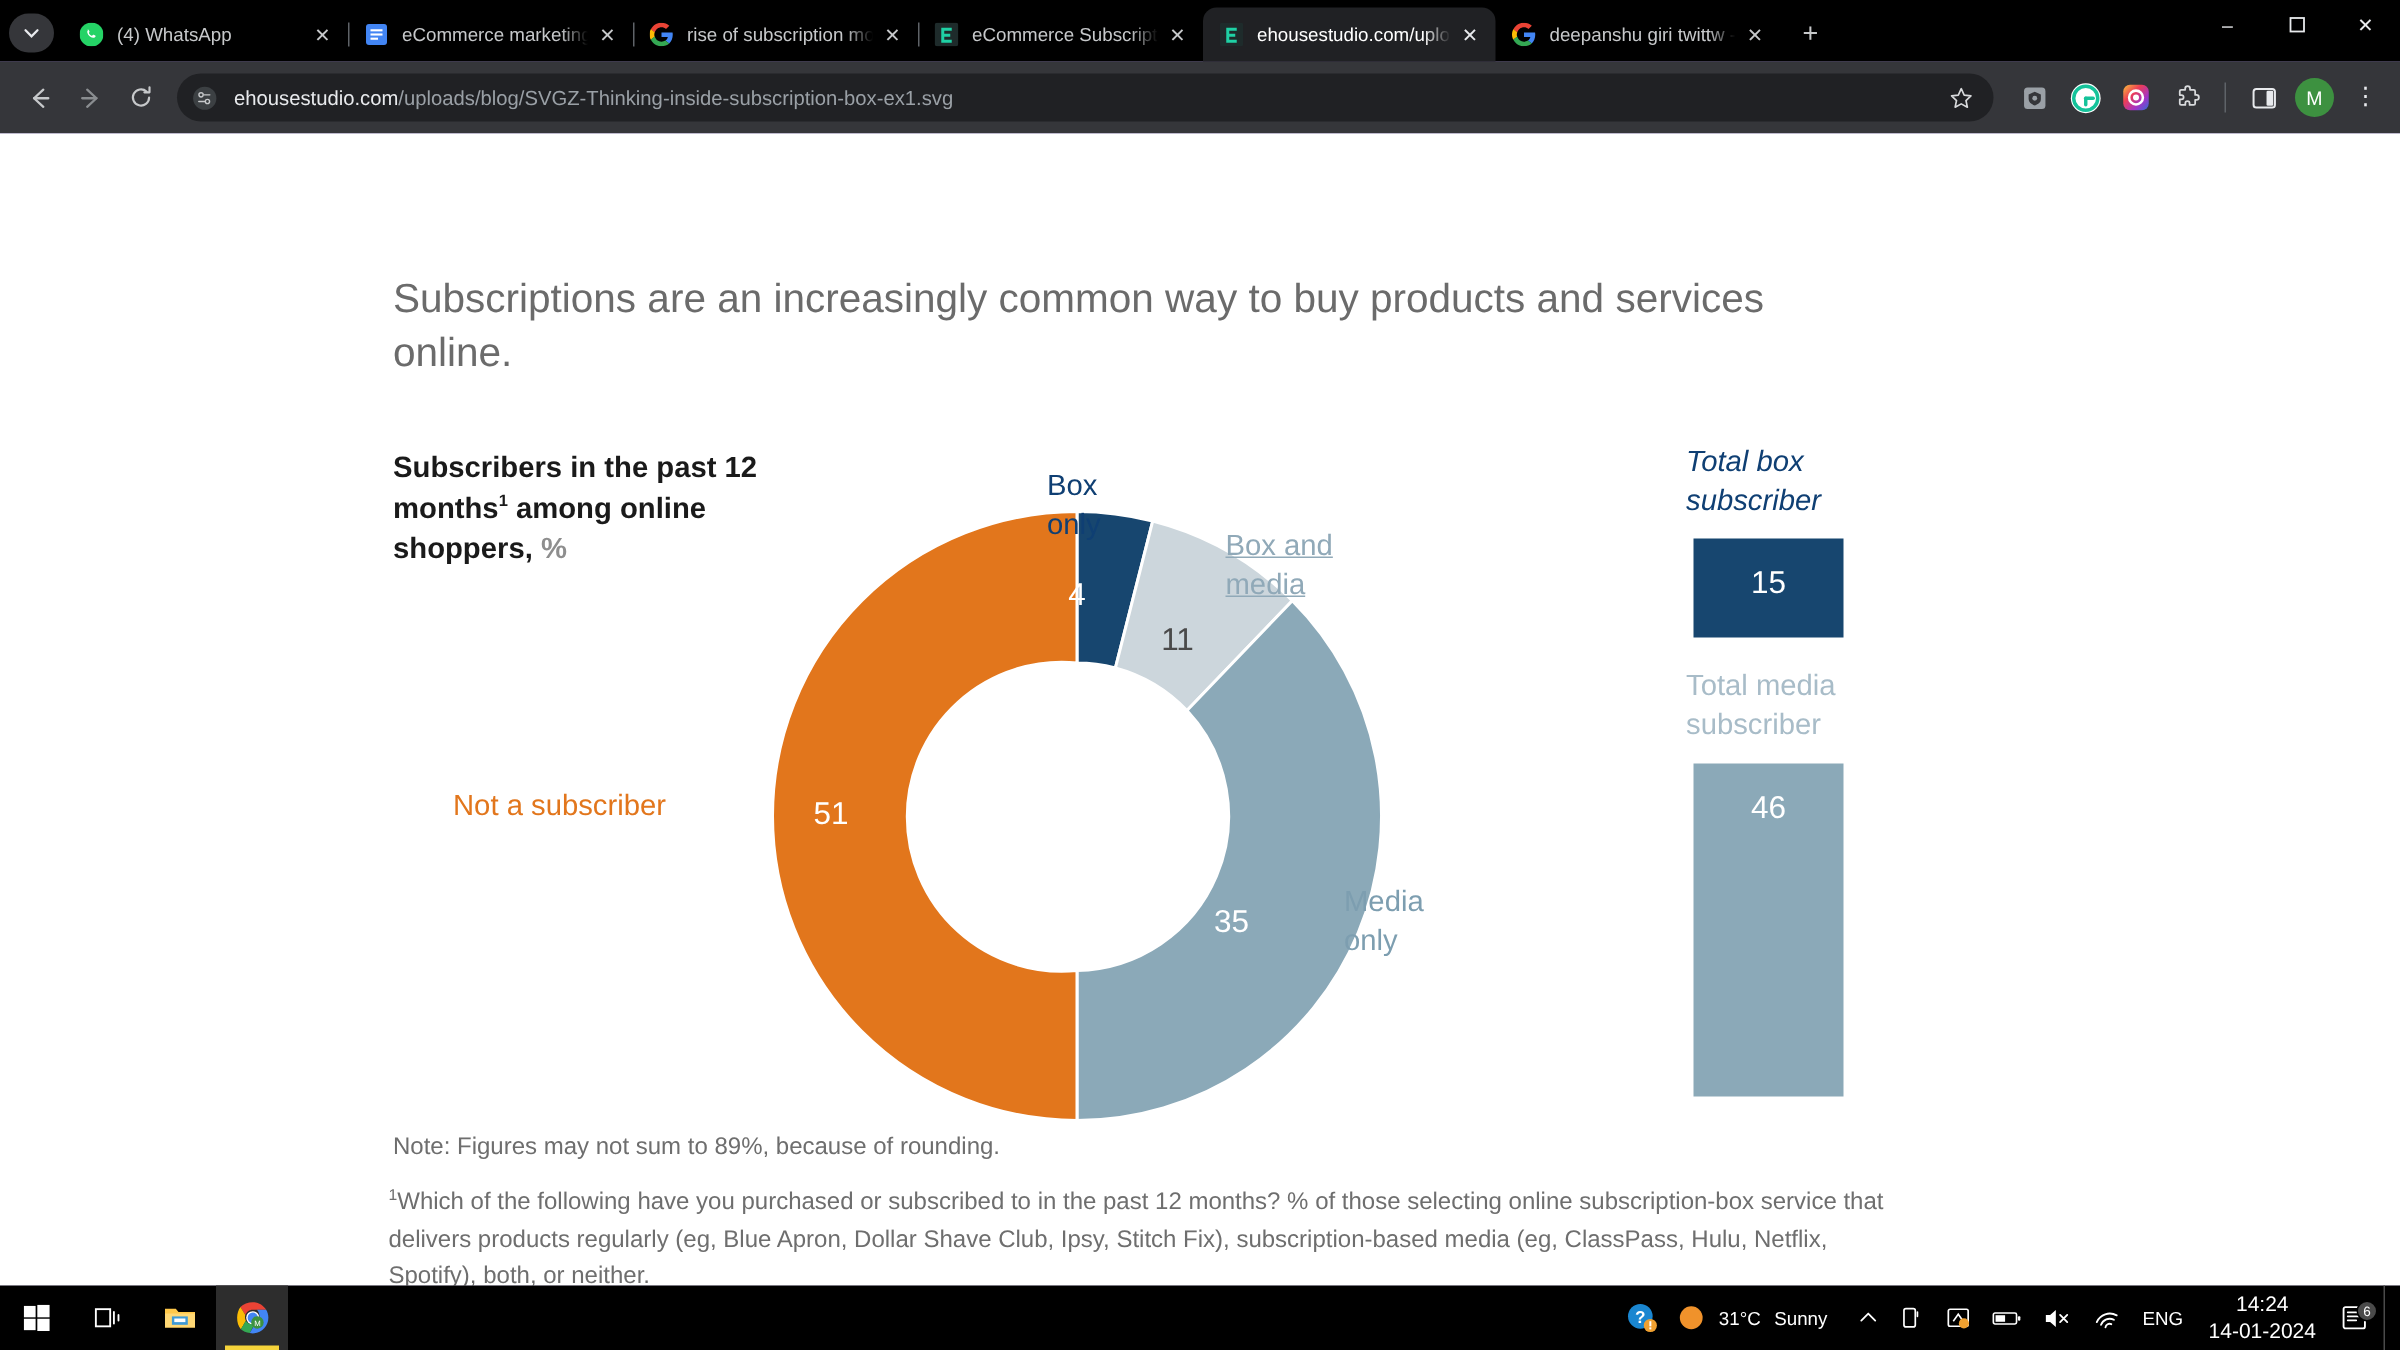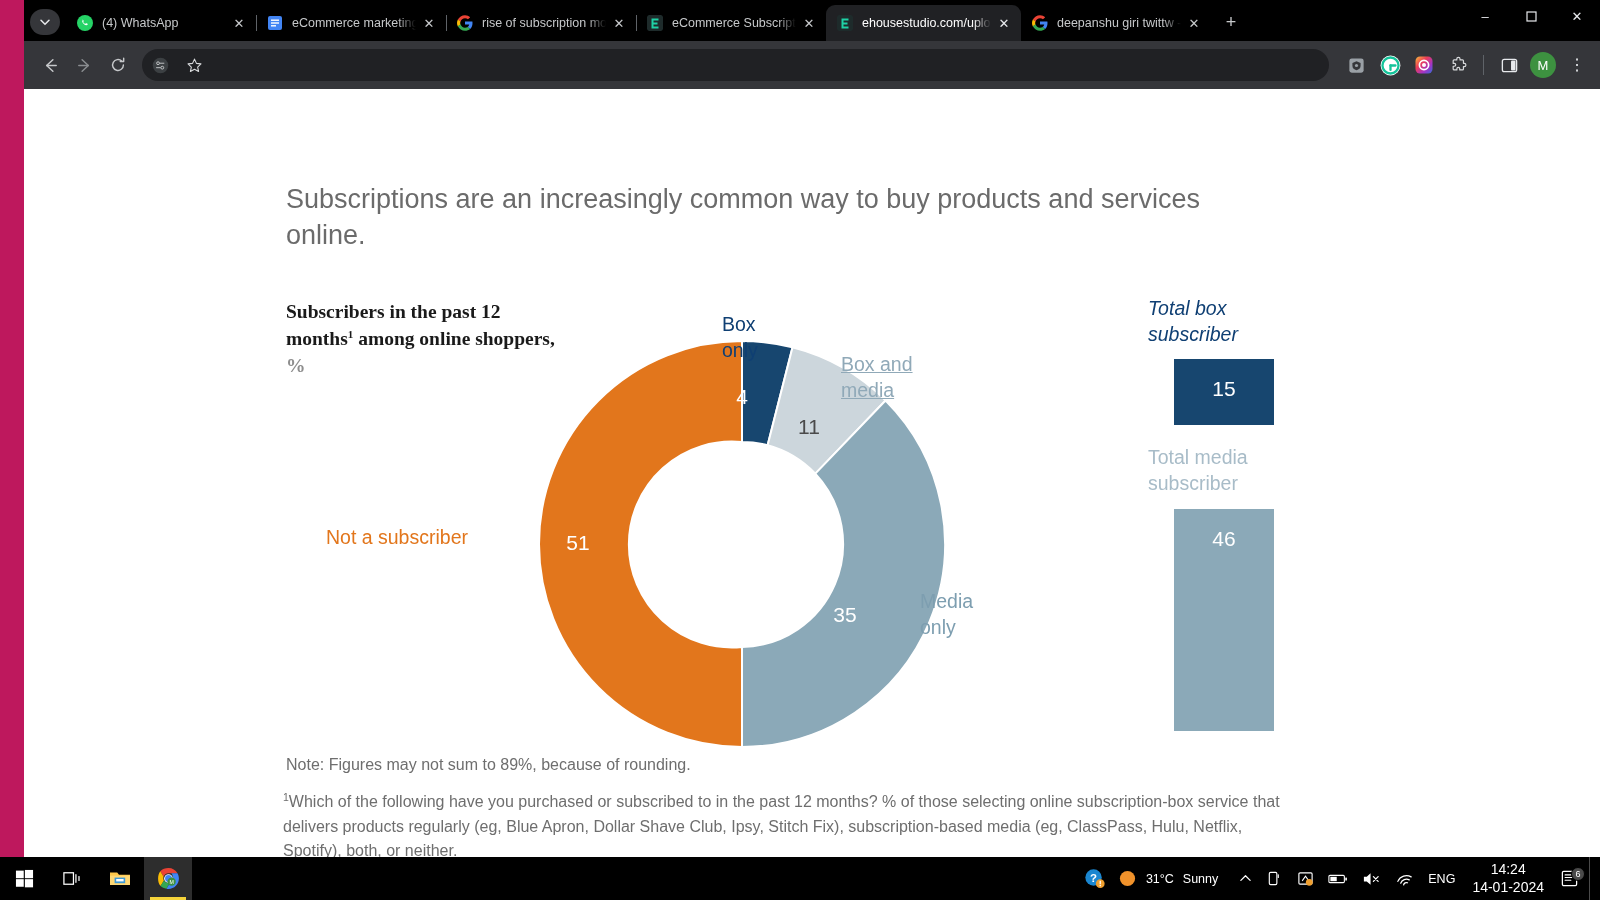--- a/index.html
+++ b/index.html
@@ -4,21 +4,21 @@
 <style>
   * { box-sizing: border-box; margin: 0; padding: 0; }
   html, body {
     width: 1600px; height: 900px;
     overflow: hidden;
     font-family: "Liberation Sans", sans-serif;
     background: #ffffff;
   }
 
   
-  .browser { width: 1600px; height: 857px; background: #be185d; display: flex; flex-direction: column; padding-left: 24px; }
+  .browser { width: 1600px; height: 857px; background: #c4b5fd; display: flex; flex-direction: column; }
 
   
   .tabstrip {
     height: 41px; background: #000000;
     display: flex; align-items: flex-end; position: relative;
     padding-left: 4px;
   }
   .tab-search {
     width: 30px; height: 26px; margin: 0 6px 6px 2px;
     border-radius: 13px; background: #35363a;
@@ -105,39 +105,39 @@
   
   .viewport { flex: 1 1 auto; background: #ffffff; position: relative; overflow: hidden; }
   .page { position: absolute; left: 0; top: 0; width: 1600px; }
 
   .headline {
     position: absolute; left: 262px; top: 92px; width: 1000px;
     font-size: 27px; line-height: 1.34; color: #6b6b6b; font-weight: 400;
   }
   .subtitle {
     position: absolute; left: 262px; top: 210px; width: 270px;
-    font-size: 19.5px; line-height: 1.38; font-weight: 700; color: #1a1a1a; font-family: Liberation Serif, serif;
+    font-size: 19.5px; line-height: 1.38; font-weight: 700; color: #1a1a1a;
   }
   .subtitle .pct { color: #8e8e8e; font-weight: 700; }
   .subtitle sup { font-size: 11px; font-weight: 700; vertical-align: super; }
 
   .lbl { position: absolute; font-size: 19.5px; line-height: 1.35; }
   .lbl-boxonly { left: 698px; top: 222px; color: #0f3f73; width: 100px; }
   .lbl-boxmedia { left: 817px; top: 262px; color: #90a9b8; width: 150px; text-decoration: underline; }
   .lbl-mediaonly { left: 896px; top: 499px; color: #7d9eb0; width: 130px; }
   .lbl-notsub { left: 302px; top: 435px; color: #e2761c; width: 200px; }
   .lbl-totalbox { left: 1124px; top: 206px; color: #0f3f73; width: 150px; font-weight: 400; font-style: italic; }
   .lbl-totalmedia { left: 1124px; top: 355px; color: #a8bcc8; width: 160px; }
 
   .slicevalue {
     position: absolute; font-size: 21px; font-weight: 400;
     text-align: center; pointer-events: none;
   }
 
-  .bar { position: absolute; margin-left: 21px; }
+  .bar { position: absolute; }
   .bar-label {
     position: absolute; width: 100%; text-align: center; top: 18px;
     font-size: 21px; color: #ffffff;
   }
 
   .note {
     position: absolute; left: 262px; top: 664px; width: 1010px;
     font-size: 16px; color: #6e6e6e; line-height: 1.5;
   }
   .footnote {
@@ -308,20 +308,21 @@
     <div class="omnibox">
       <span class="omni-icon">
         <svg width="17" height="17" viewBox="0 0 18 18">
           <circle cx="9" cy="9" r="8.2" fill="#3c4043"></circle>
           <circle cx="6.4" cy="6.6" r="1.5" fill="none" stroke="#c6c8ca" stroke-width="1"></circle>
           <path d="M8.6 6.6 H12.6" stroke="#c6c8ca" stroke-width="1" stroke-linecap="round"></path>
           <circle cx="10.9" cy="11.3" r="1.5" fill="none" stroke="#c6c8ca" stroke-width="1"></circle>
           <path d="M4.8 11.3 H8.8" stroke="#c6c8ca" stroke-width="1" stroke-linecap="round"></path>
         </svg>
       </span>
+      <span class="omni-url"><b>ehousestudio.com</b><span>/uploads/blog/SVGZ-Thinking-inside-subscription-box-ex1.svg</span></span>
       <span class="star">
         <svg width="17" height="17" viewBox="0 0 20 20">
           <path d="M10 2.5 12.3 7.5 17.6 8.1 13.7 11.8 14.8 17 10 14.4 5.2 17 6.3 11.8 2.4 8.1 7.7 7.5Z" fill="none" stroke="#d8dadc" stroke-width="1.3" stroke-linejoin="round"></path>
         </svg>
       </span>
     </div>
 
     <div class="ext-icons">
       <span class="ext">
         <svg width="19" height="19" viewBox="0 0 20 20">

